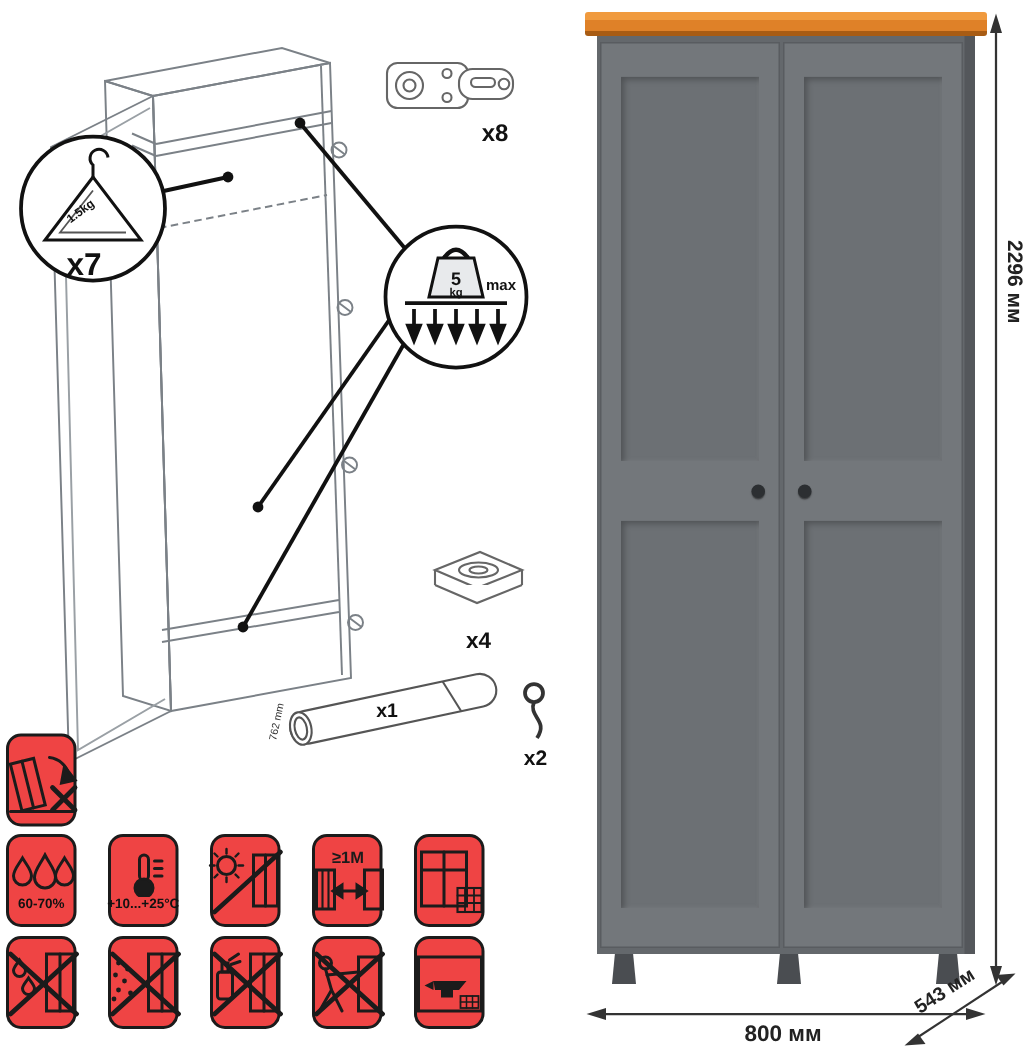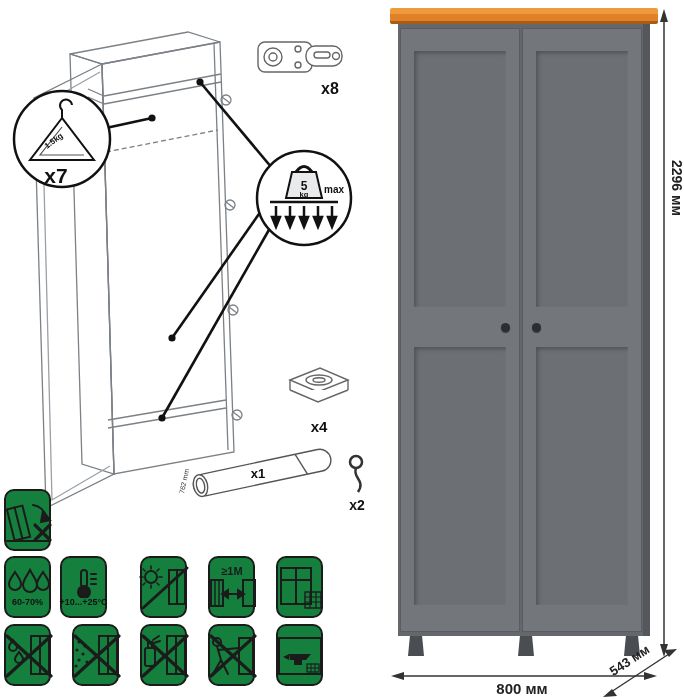--- a/index.html
+++ b/index.html
@@ -23,21 +23,21 @@
   .panel.upper{top:22px;height:256px;}
   .panel.lower{top:318px;height:258px;}
   .knob{position:absolute;top:294px;width:9px;height:9px;border-radius:50%;background:#2c2f32;
         box-shadow:0 1px 1px rgba(0,0,0,.5);}
   .door.left .knob{right:9px;}
   .door.right .knob{left:9px;}
   .foot{position:absolute;top:628px;width:16px;height:20px;background:#4a4d51;
         clip-path:polygon(12% 0,88% 0,100% 100%,0 100%);}
 
   
-  .care-box{position:absolute;width:47px;height:62px;background:#15803d;border:2.5px solid #1b1b1b;
+  .care-box{position:absolute;width:47px;height:62px;background:#ef4444;border:2.5px solid #1b1b1b;
             border-radius:10px;display:flex;flex-direction:column;align-items:center;
             justify-content:center;box-sizing:border-box;}
   .care-label{font-weight:bold;font-size:9px;color:#111;line-height:1;margin-top:0;white-space:nowrap;}
 
   .overlay{position:absolute;left:0;top:0;pointer-events:none;}
 </style>
 </head>
 <body>
 
 <div class="canvas">
@@ -226,21 +226,21 @@
 
   <div class="care-box" style="left:4px;top:556px">
     <svg width="46" height="30" viewBox="0 0 46 30" stroke="#1b1b1b" stroke-width="2" fill="none" stroke-linecap="round">
       <path d="M10 4 C7 9 4 12 4 16 a6 6 0 0 0 12 0 C16 12 13 9 10 4 Z"></path>
       <path d="M23 2 C20 8 16 12 16 17 a7 7 0 0 0 14 0 C30 12 26 8 23 2 Z" transform="translate(2 0)"></path>
       <path d="M38 4 C35 9 32 12 32 16 a6 6 0 0 0 12 0 C44 12 41 9 38 4 Z"></path>
     </svg>
     <div class="care-label">60-70%</div>
   </div>
 
-  <div class="care-box" style="left:60px;top:556px">
+  <div class="care-box" style="left:72px;top:556px">
     <svg width="46" height="30" viewBox="0 0 46 30" stroke="#1b1b1b" stroke-width="2" fill="none" stroke-linecap="round">
       <rect x="20" y="2" width="6" height="17" rx="3"></rect>
       <circle cx="23" cy="24" r="6" fill="#1b1b1b"></circle>
       <line x1="30" y1="6" x2="35" y2="6"></line>
         <line x1="30" y1="11" x2="35" y2="11"></line>
         <line x1="30" y1="16" x2="35" y2="16"></line>
     </svg>
     <div class="care-label">+10...+25°C</div>
   </div>
 

